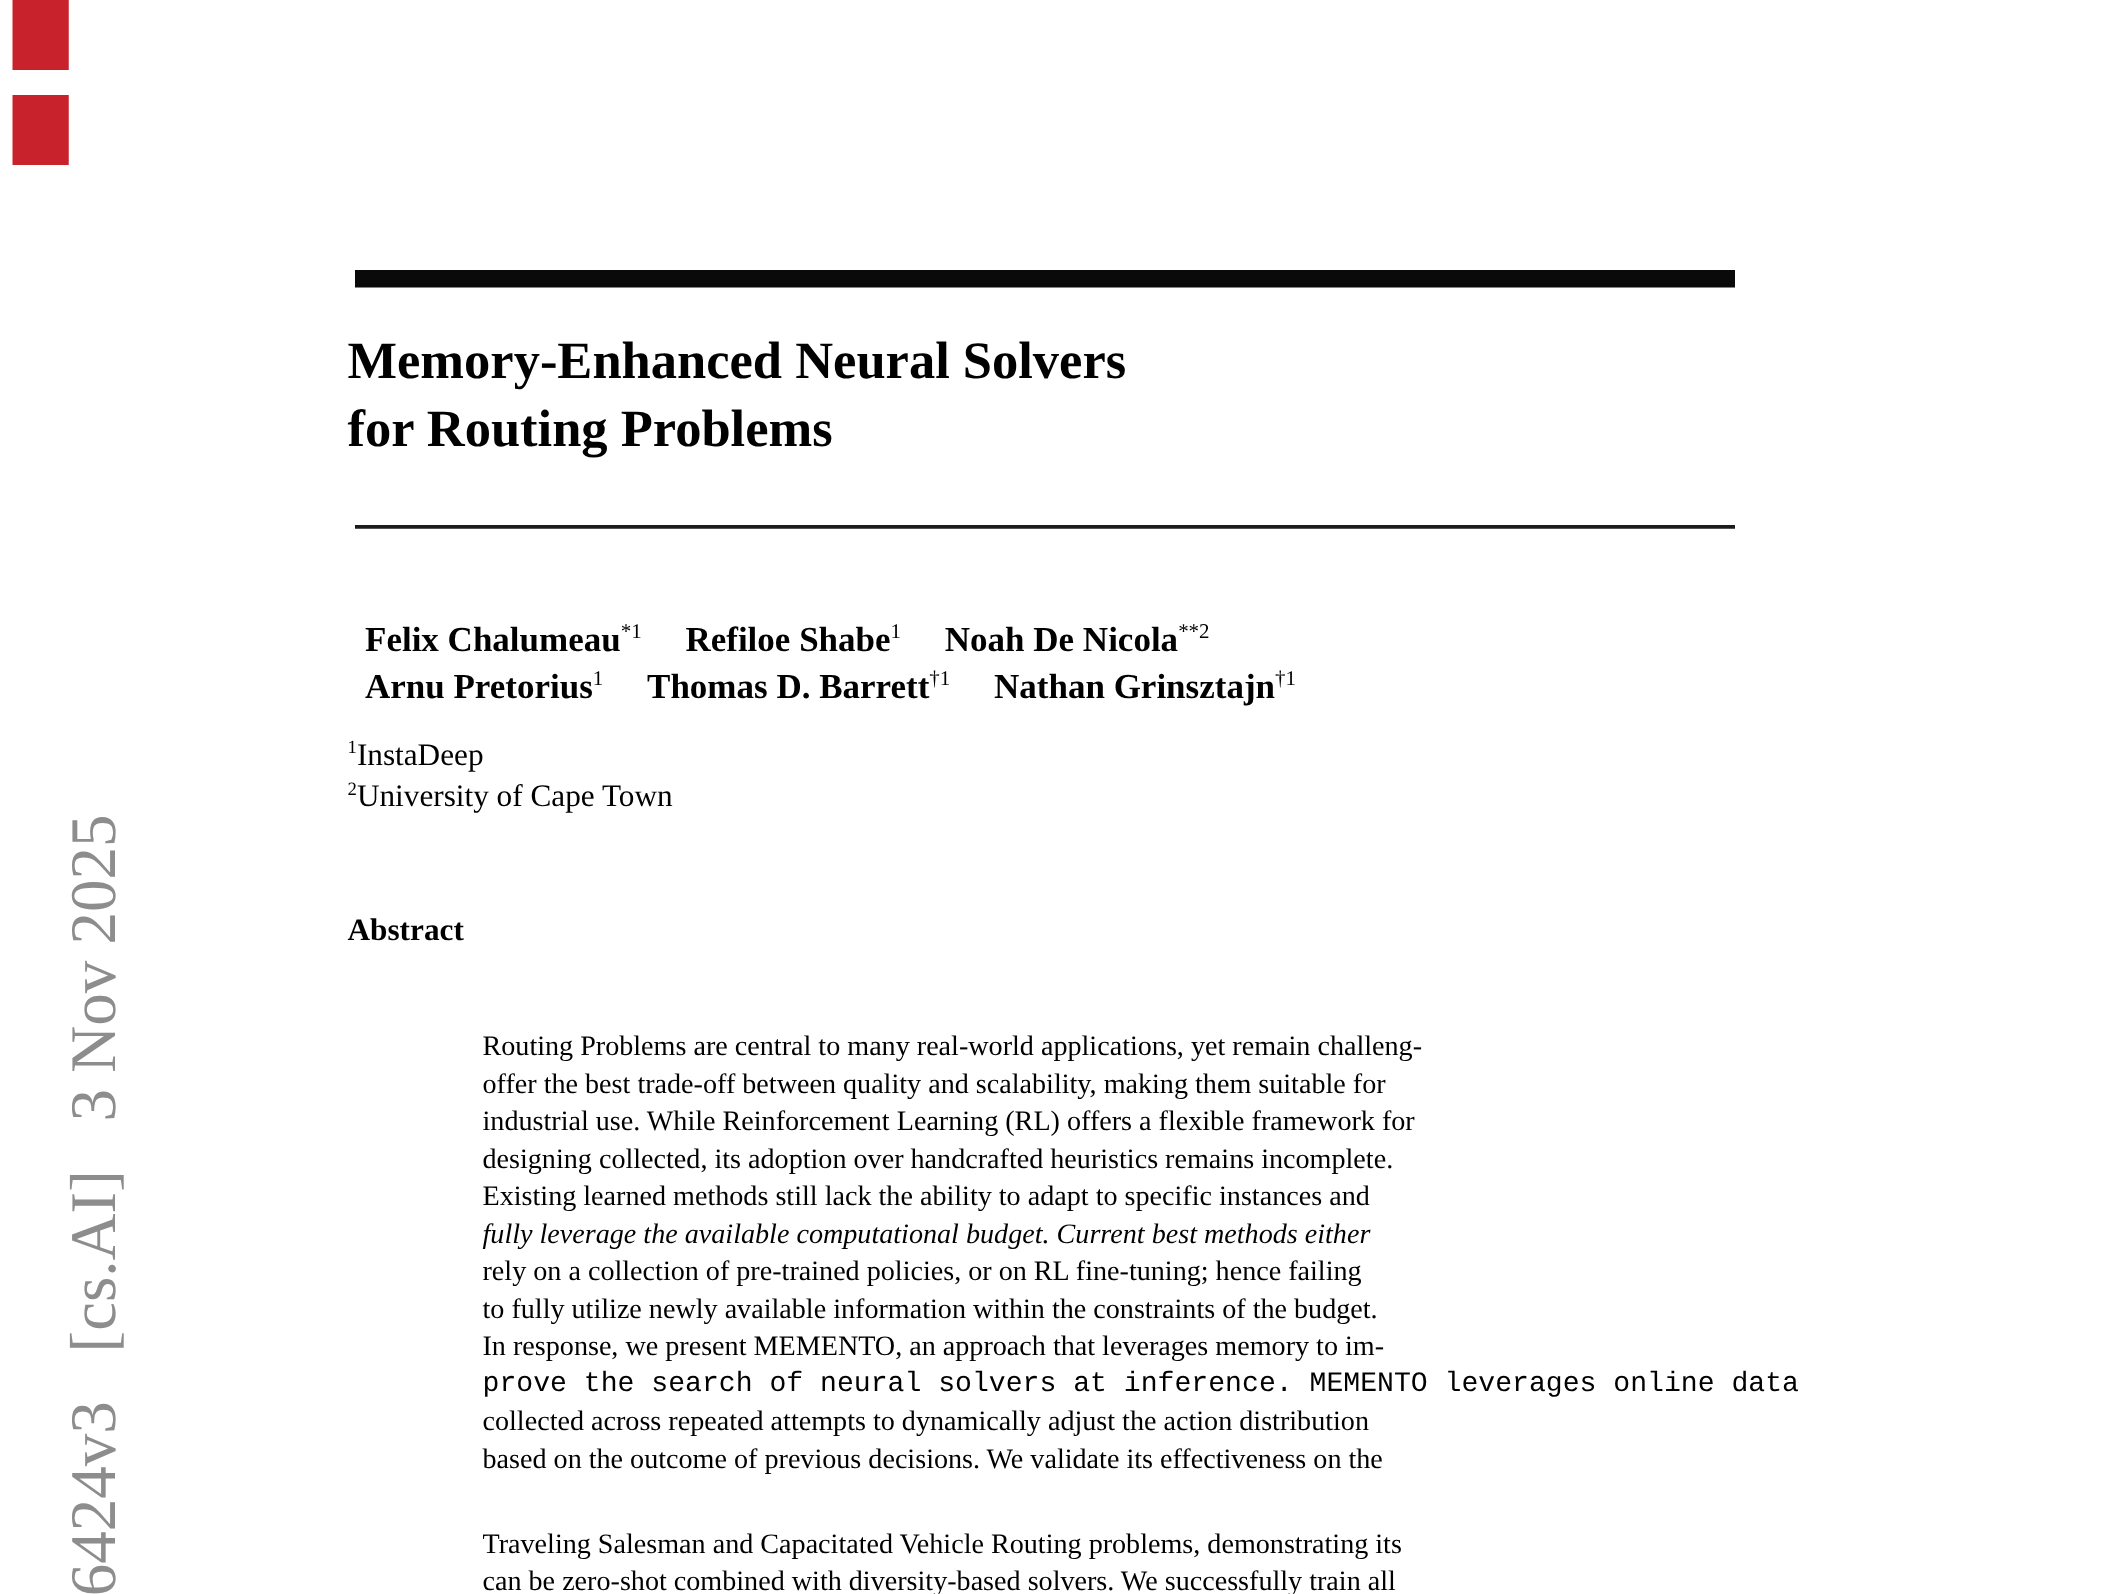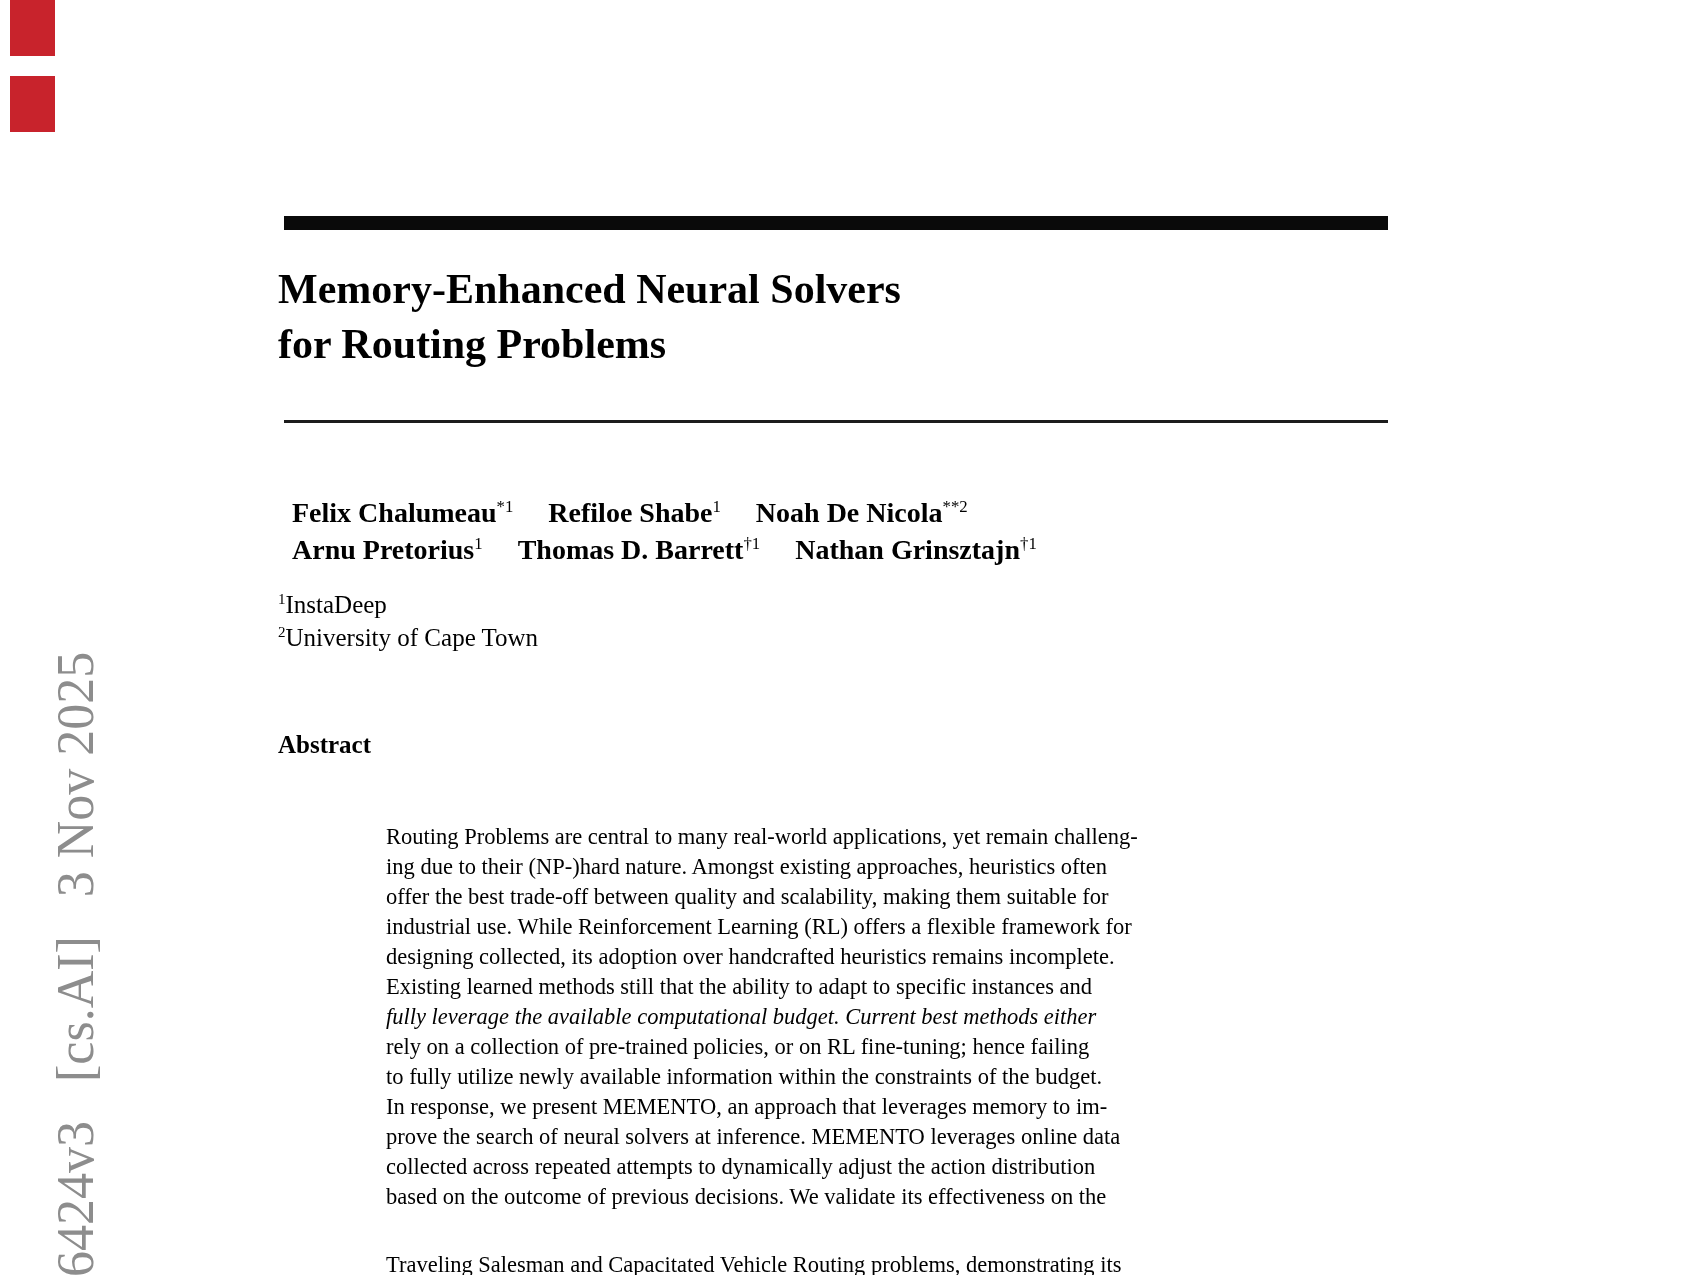--- a/index.html
+++ b/index.html
@@ -97,27 +97,26 @@
 
 <div class="abs center-col affiliations">
   <div class="affil"><sup>1</sup><span>InstaDeep</span></div>
   <div class="affil"><sup>2</sup><span>University of Cape Town</span></div>
 </div>
 
 <div class="abs center-col abstract-heading">Abstract</div>
 
 <div class="abs abstract-body">
   <span class="abs-line fit" style="word-spacing: 0px;">Routing Problems are central to many real-world applications, yet remain challeng-</span>
-  <span class="abs-line fit" style="word-spacing: 0px;">ing due to their (NP-)hard nature. Amongst existing approaches, heuristics often</span>
   <span class="abs-line fit" style="word-spacing: 0px;">offer the best trade-off between quality and scalability, making them suitable for</span>
   <span class="abs-line fit" style="word-spacing: 0px;">industrial use. While Reinforcement Learning (RL) offers a flexible framework for</span>
   <span class="abs-line fit" style="word-spacing: 0px;">designing collected, its adoption over handcrafted heuristics remains incomplete.</span>
-  <span class="abs-line fit" style="word-spacing: 0px;">Existing learned methods still that the ability to adapt to specific instances and</span>
+  <span class="abs-line fit" style="word-spacing: 0px;">Existing learned methods still lack the ability to adapt to specific instances and</span>
   <span class="abs-line fit" style="word-spacing: 0px; font-style: italic;">fully leverage the available computational budget. Current best methods either</span>
   <span class="abs-line fit" style="word-spacing: 0px;">rely on a collection of pre-trained policies, or on RL fine-tuning; hence failing</span>
   <span class="abs-line fit" style="word-spacing: 0px;">to fully utilize newly available information within the constraints of the budget.</span>
   <span class="abs-line fit" style="word-spacing: 0px;">In response, we present MEMENTO, an approach that leverages memory to im-</span>
-  <span class="abs-line fit" style="word-spacing: 0px;">prove the search of neural solvers at inference. MEMENTO leverages online data</span>
+  <span class="abs-line fit" style="word-spacing: 0px; font-family: Liberation Mono, monospace;">prove the search of neural solvers at inference. MEMENTO leverages online data</span>
   <span class="abs-line fit" style="word-spacing: 0px;">collected across repeated attempts to dynamically adjust the action distribution</span>
   <span class="abs-line fit" style="word-spacing: 0px;">based on the outcome of previous decisions. We validate its effectiveness on the</span>
   <span class="abs-line fit" style="word-spacing: 0px; margin-top: 38px;">Traveling Salesman and Capacitated Vehicle Routing problems, demonstrating its</span>
   <span class="abs-line fit" style="word-spacing: 0px;">can be zero-shot combined with diversity-based solvers. We successfully train all</span>
 </div>
 
 </body></html>

